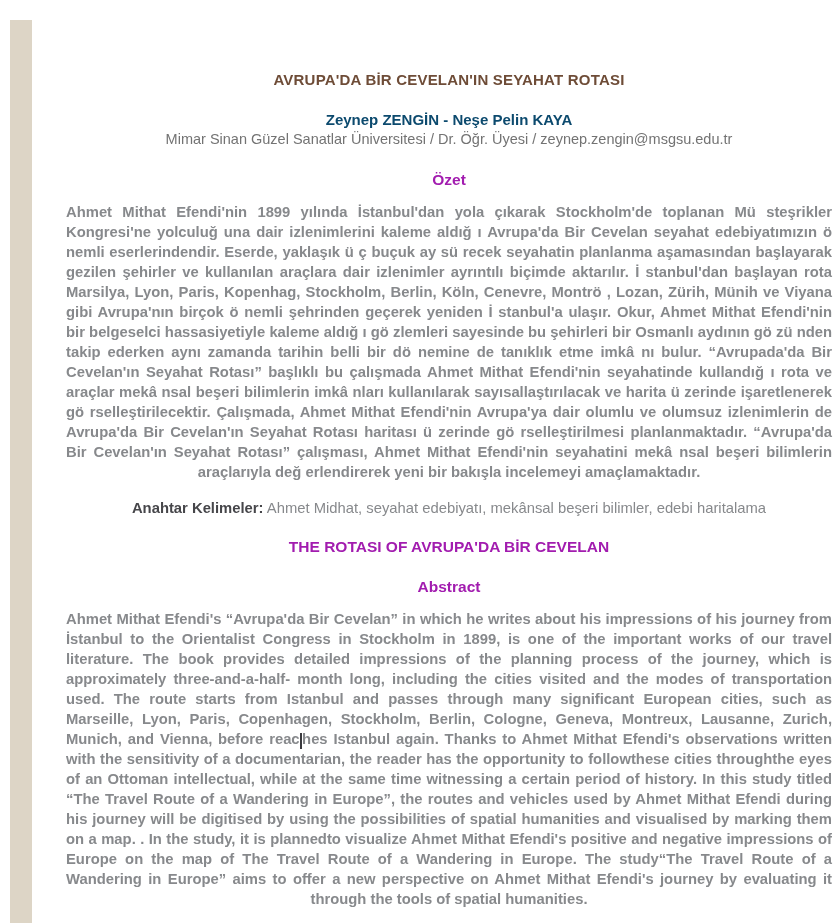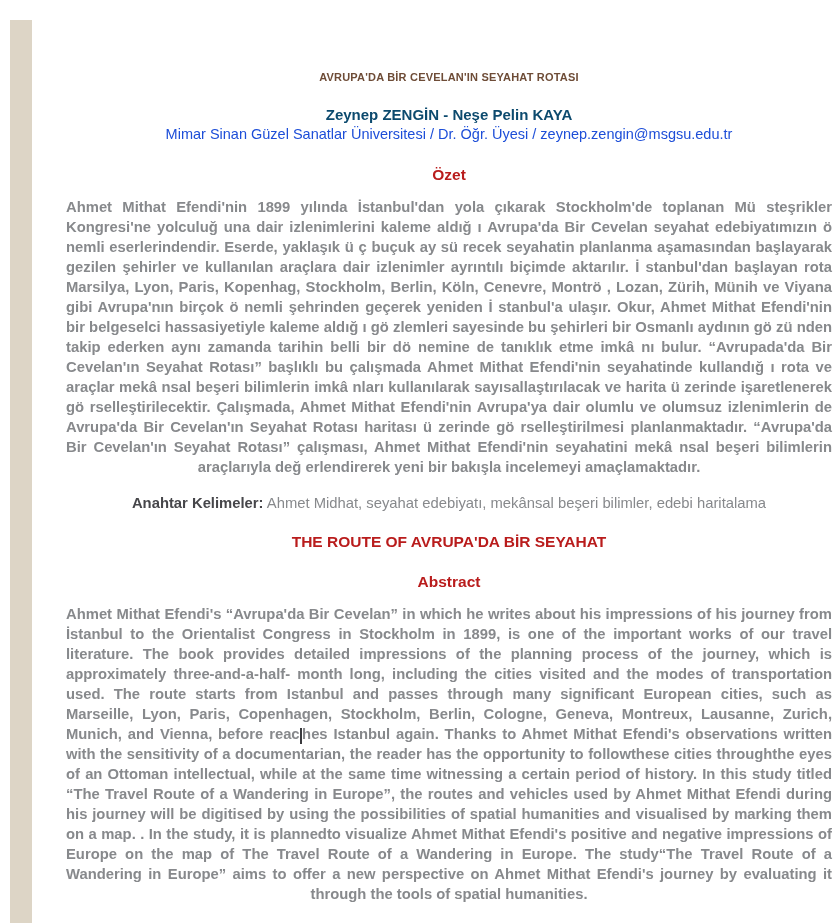--- a/index.html
+++ b/index.html
@@ -17,43 +17,43 @@
     background: #ddd5c6;
   }
   .content {
     position: absolute;
     left: 66px; top: 0;
     width: 766px;
   }
   .doc-title {
     margin: 0; padding-top: 71px;
     text-align: center;
-    font-size: 11px; font-weight: 700;
+    font-size: 15px; font-weight: 700;
     letter-spacing: 0.2px;
     color: #6e4c37;
   }
   .authors {
     margin: 0; padding-top: 23px;
     text-align: center;
     font-size: 15px; font-weight: 700;
     color: #0c4a6e;
   }
   .affiliation {
     margin: 0;
     text-align: center;
     font-size: 14.5px;
     line-height: 17.5px;
-    color: #1d4ed8;
+    color: #737373;
   }
   .affiliation.first { padding-top: 3px; }
   .section-heading {
     margin: 0; padding-top: 22px;
     text-align: center;
     font-size: 15.5px; font-weight: 700;
-    color: #b91c1c;
+    color: #a21caf;
   }
   .body-para {
     margin: 0; padding-top: 13px;
     font-size: 14.8px;
     line-height: 20px;
     color: #87898c;
     text-align: justify;
     text-align-last: center;
     font-weight: bold;
   }
@@ -90,21 +90,21 @@
 
 
   <h2 class="section-heading">Özet</h2>
 
   <p class="body-para">Ahmet Mithat Efendi'nin 1899 yılında İstanbul'dan yola çıkarak Stockholm'de toplanan Mü steşrikler Kongresi'ne yolculuğ una dair izlenimlerini kaleme aldığ ı Avrupa'da Bir Cevelan seyahat edebiyatımızın ö nemli eserlerindendir. Eserde, yaklaşık ü ç buçuk ay sü recek seyahatin planlanma aşamasından başlayarak gezilen şehirler ve kullanılan araçlara dair izlenimler ayrıntılı biçimde aktarılır. İ stanbul'dan başlayan rota Marsilya, Lyon, Paris, Kopenhag, Stockholm, Berlin, Köln, Cenevre, Montrö , Lozan, Zürih, Münih ve Viyana gibi Avrupa'nın birçok ö nemli şehrinden geçerek yeniden İ stanbul'a ulaşır. Okur, Ahmet Mithat Efendi'nin bir belgeselci hassasiyetiyle kaleme aldığ ı gö zlemleri sayesinde bu şehirleri bir Osmanlı aydının gö zü nden takip ederken aynı zamanda tarihin belli bir dö nemine de tanıklık etme imkâ nı bulur. “Avrupada'da Bir Cevelan'ın Seyahat Rotası” başlıklı bu çalışmada Ahmet Mithat Efendi'nin seyahatinde kullandığ ı rota ve araçlar mekâ nsal beşeri bilimlerin imkâ nları kullanılarak sayısallaştırılacak ve harita ü zerinde işaretlenerek gö rselleştirilecektir. Çalışmada, Ahmet Mithat Efendi'nin Avrupa'ya dair olumlu ve olumsuz izlenimlerin de Avrupa'da Bir Cevelan'ın Seyahat Rotası haritası ü zerinde gö rselleştirilmesi planlanmaktadır. “Avrupa'da Bir Cevelan'ın Seyahat Rotası” çalışması, Ahmet Mithat Efendi'nin seyahatini mekâ nsal beşeri bilimlerin araçlarıyla değ erlendirerek yeni bir bakışla incelemeyi amaçlamaktadır.</p>
 
   <p class="keywords-line">
     <span class="keywords-label">Anahtar Kelimeler:</span><span> Ahmet Midhat, seyahat edebiyatı, mekânsal beşeri bilimler, edebi haritalama</span>
   </p>
 
-  <h2 class="section-heading">THE ROUTE OF AVRUPA'DA BİR SEYAHAT</h2>
+  <h2 class="section-heading">THE ROTASI OF AVRUPA'DA BİR CEVELAN</h2>
 
   <h2 class="section-heading">Abstract</h2>
 
   <p class="body-para"><span>Ahmet Mithat Efendi's “Avrupa'da Bir Cevelan” in which he writes about his impressions of his journey from İstanbul to the Orientalist Congress in Stockholm in 1899, is one of the important works of our travel literature. The book provides detailed impressions of the planning process of the journey, which is approximately three-and-a-half- month long, including the cities visited and the modes of transportation used. The route starts from Istanbul and passes through many significant European cities, such as Marseille, Lyon, Paris, Copenhagen, Stockholm, Berlin, Cologne, Geneva, Montreux, Lausanne, Zurich, Munich, and Vienna, before reac</span><span class="text-cursor"></span><span>hes Istanbul again. Thanks to Ahmet Mithat Efendi's observations written with the sensitivity of a documentarian, the reader has the opportunity to followthese cities throughthe eyes of an Ottoman intellectual, while at the same time witnessing a certain period of history. In this study titled “The Travel Route of a Wandering in Europe”, the routes and vehicles used by Ahmet Mithat Efendi during his journey will be digitised by using the possibilities of spatial humanities and visualised by marking them on a map. . In the study, it is plannedto visualize Ahmet Mithat Efendi's positive and negative impressions of Europe on the map of The Travel Route of a Wandering in Europe. The study“The Travel Route of a Wandering in Europe” aims to offer a new perspective on Ahmet Mithat Efendi's journey by evaluating it through the tools of spatial humanities.</span></p>
 
   <p class="keywords-line">
     <span class="keywords-label">Keywords:</span><span> Ahmet Midhat, travel literature, spatial humaties, literary mappin</span>
   </p>
 
 </div>

